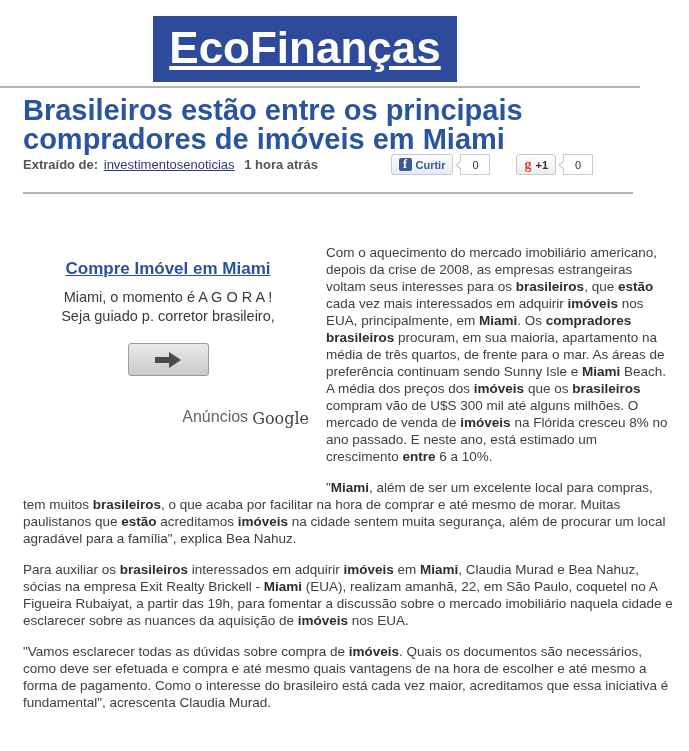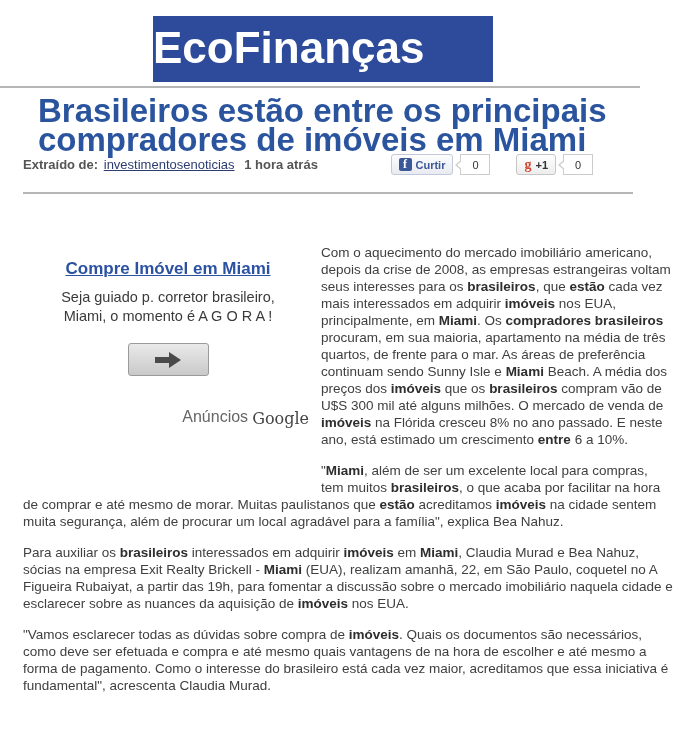--- a/index.html
+++ b/index.html
@@ -6,35 +6,36 @@
   html, body { background: #ffffff; }
   body {
     width: 689px; height: 751px;
     font-family: "Liberation Sans", sans-serif;
     color: #404040;
     position: relative;
     overflow: hidden;
   }
   .logo {
     position: absolute; top: 16px; left: 153px;
-    width: 340px; height: 66px;
+    width: 304px; height: 66px;
     background: #2d4b9a;
     color: #ffffff;
     font-size: 44px; font-weight: bold;
-    line-height: 64px;
+    text-align: center; line-height: 64px;
     letter-spacing: 0px;
+    text-decoration: underline;
   }
   .rule { border: none; height: 2px; background: #b5b5b5; position: absolute; }
   .rule-top { top: 86px; left: 0; width: 640px; }
   .rule-mid { top: 192px; left: 23px; width: 610px; }
 
   h1.title {
-    position: absolute; top: 96px; left: 38px;
+    position: absolute; top: 96px; left: 23px;
     width: 600px;
-    font-size: 33px; line-height: 29px;
+    font-size: 29px; line-height: 29px;
     color: #2b549e; font-weight: bold;
   }
   .meta-row {
     position: absolute; top: 154px; left: 23px;
     width: 570px;
     display: flex; justify-content: space-between; align-items: center;
   }
   .meta { font-size: 13px; color: #555555; font-weight: bold; }
   .meta a.source-link {
     color: #2c3e70; font-weight: normal;
@@ -92,21 +93,21 @@
     position: absolute; top: 244px; left: 23px;
     width: 650px;
     font-size: 13.5px; line-height: 17px; color: #404040;
   }
   .article p { margin-bottom: 14px; }
   .article b { color: #2e2e2e; }
 
   .ad-box {
     float: left;
     width: 290px; height: 236px;
-    margin-right: 8px;
+    margin-right: 13px;
     padding-top: 16px;
     text-align: center;
   }
   .ad-title {
     display: inline-block;
     font-size: 17px; font-weight: bold;
     color: #2b51a3; text-decoration: underline; cursor: pointer;
   }
   .ad-url { margin-top: 7px; font-size: 14px; color: #6b7a99; }
   .ad-text { margin-top: 10px; font-size: 14.5px; line-height: 19px; color: #3a3a3a; }
@@ -162,22 +163,22 @@
   </div>
 </div>
 
 <hr class="rule rule-mid">
 
 <div class="article">
 
   <div class="ad-box">
     <a class="ad-title">Compre Imóvel em Miami</a>
     <div class="ad-text">
+      <div>Miami, o momento é A G O R A !</div>
       <div>Seja guiado p. corretor brasileiro,</div>
-      <div>Miami, o momento é A G O R A !</div>
     </div>
     <button class="ad-arrow-btn">
       <svg width="26" height="16" viewBox="0 0 26 16" style="display:block;margin:0 auto;">
         <path d="M0 5 H14 V0 L26 8 L14 16 V11 H0 Z" fill="#4a4a4a"></path>
       </svg>
     </button>
     <div class="ad-attrib">
       <span class="prefix">Anúncios</span><span class="brand">Google</span>
     </div>
   </div>

